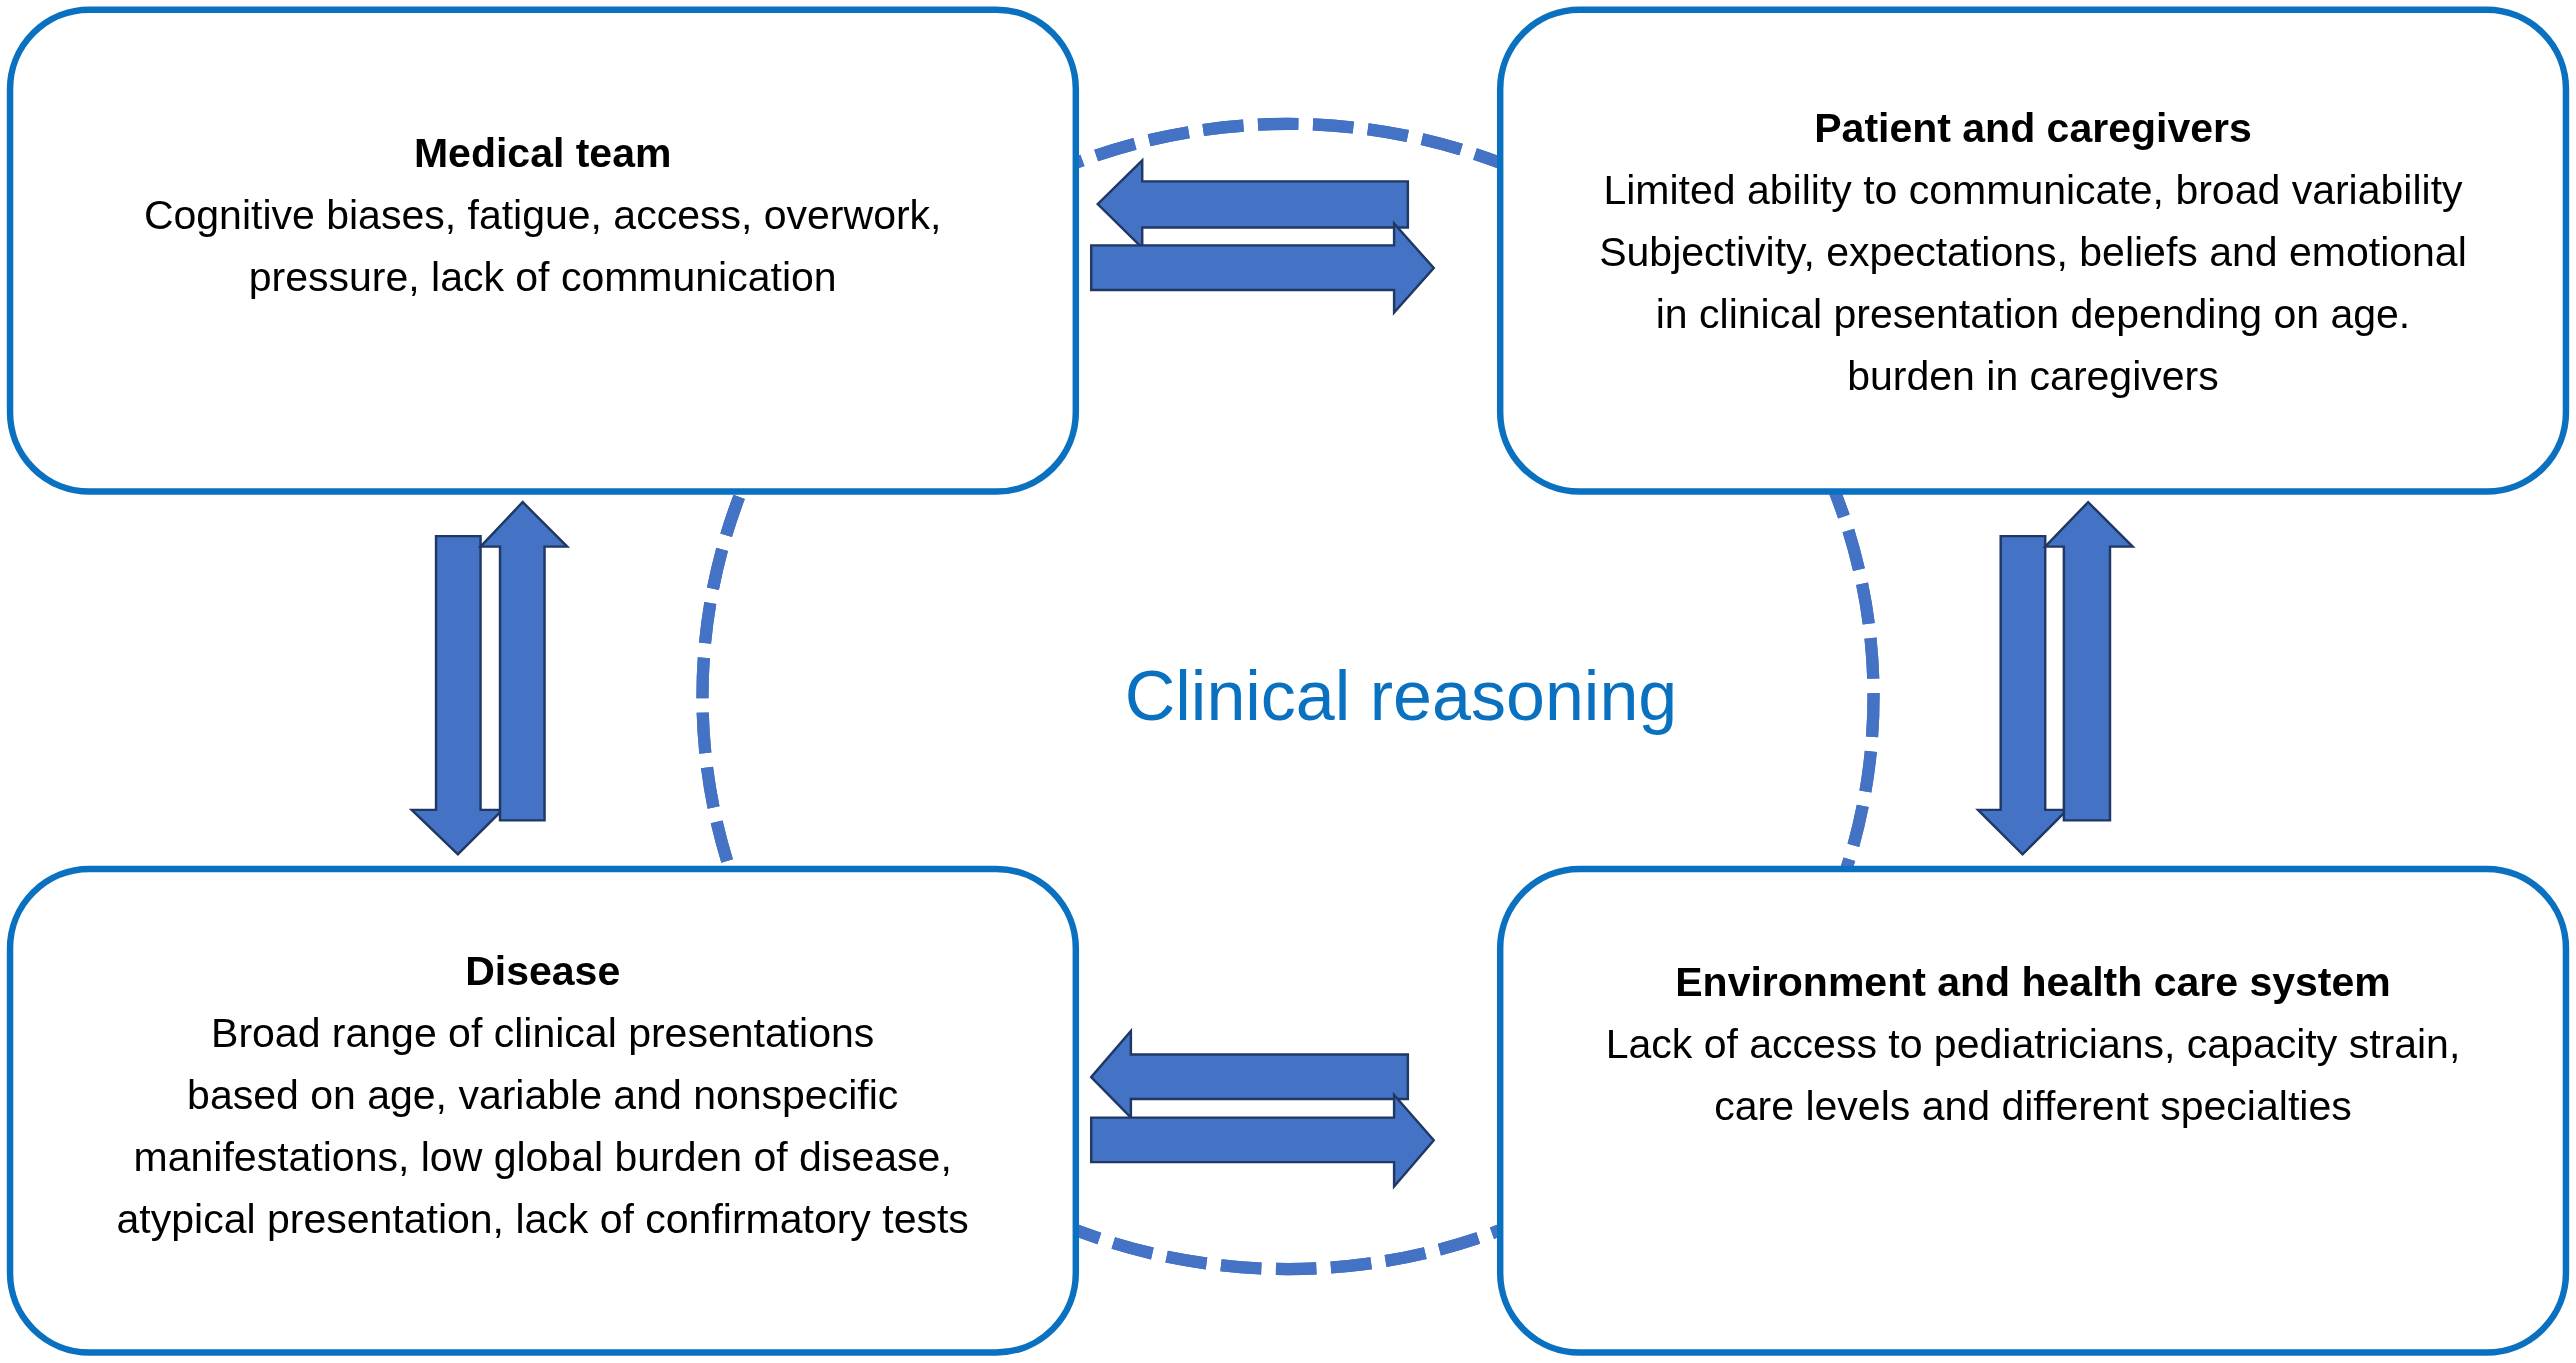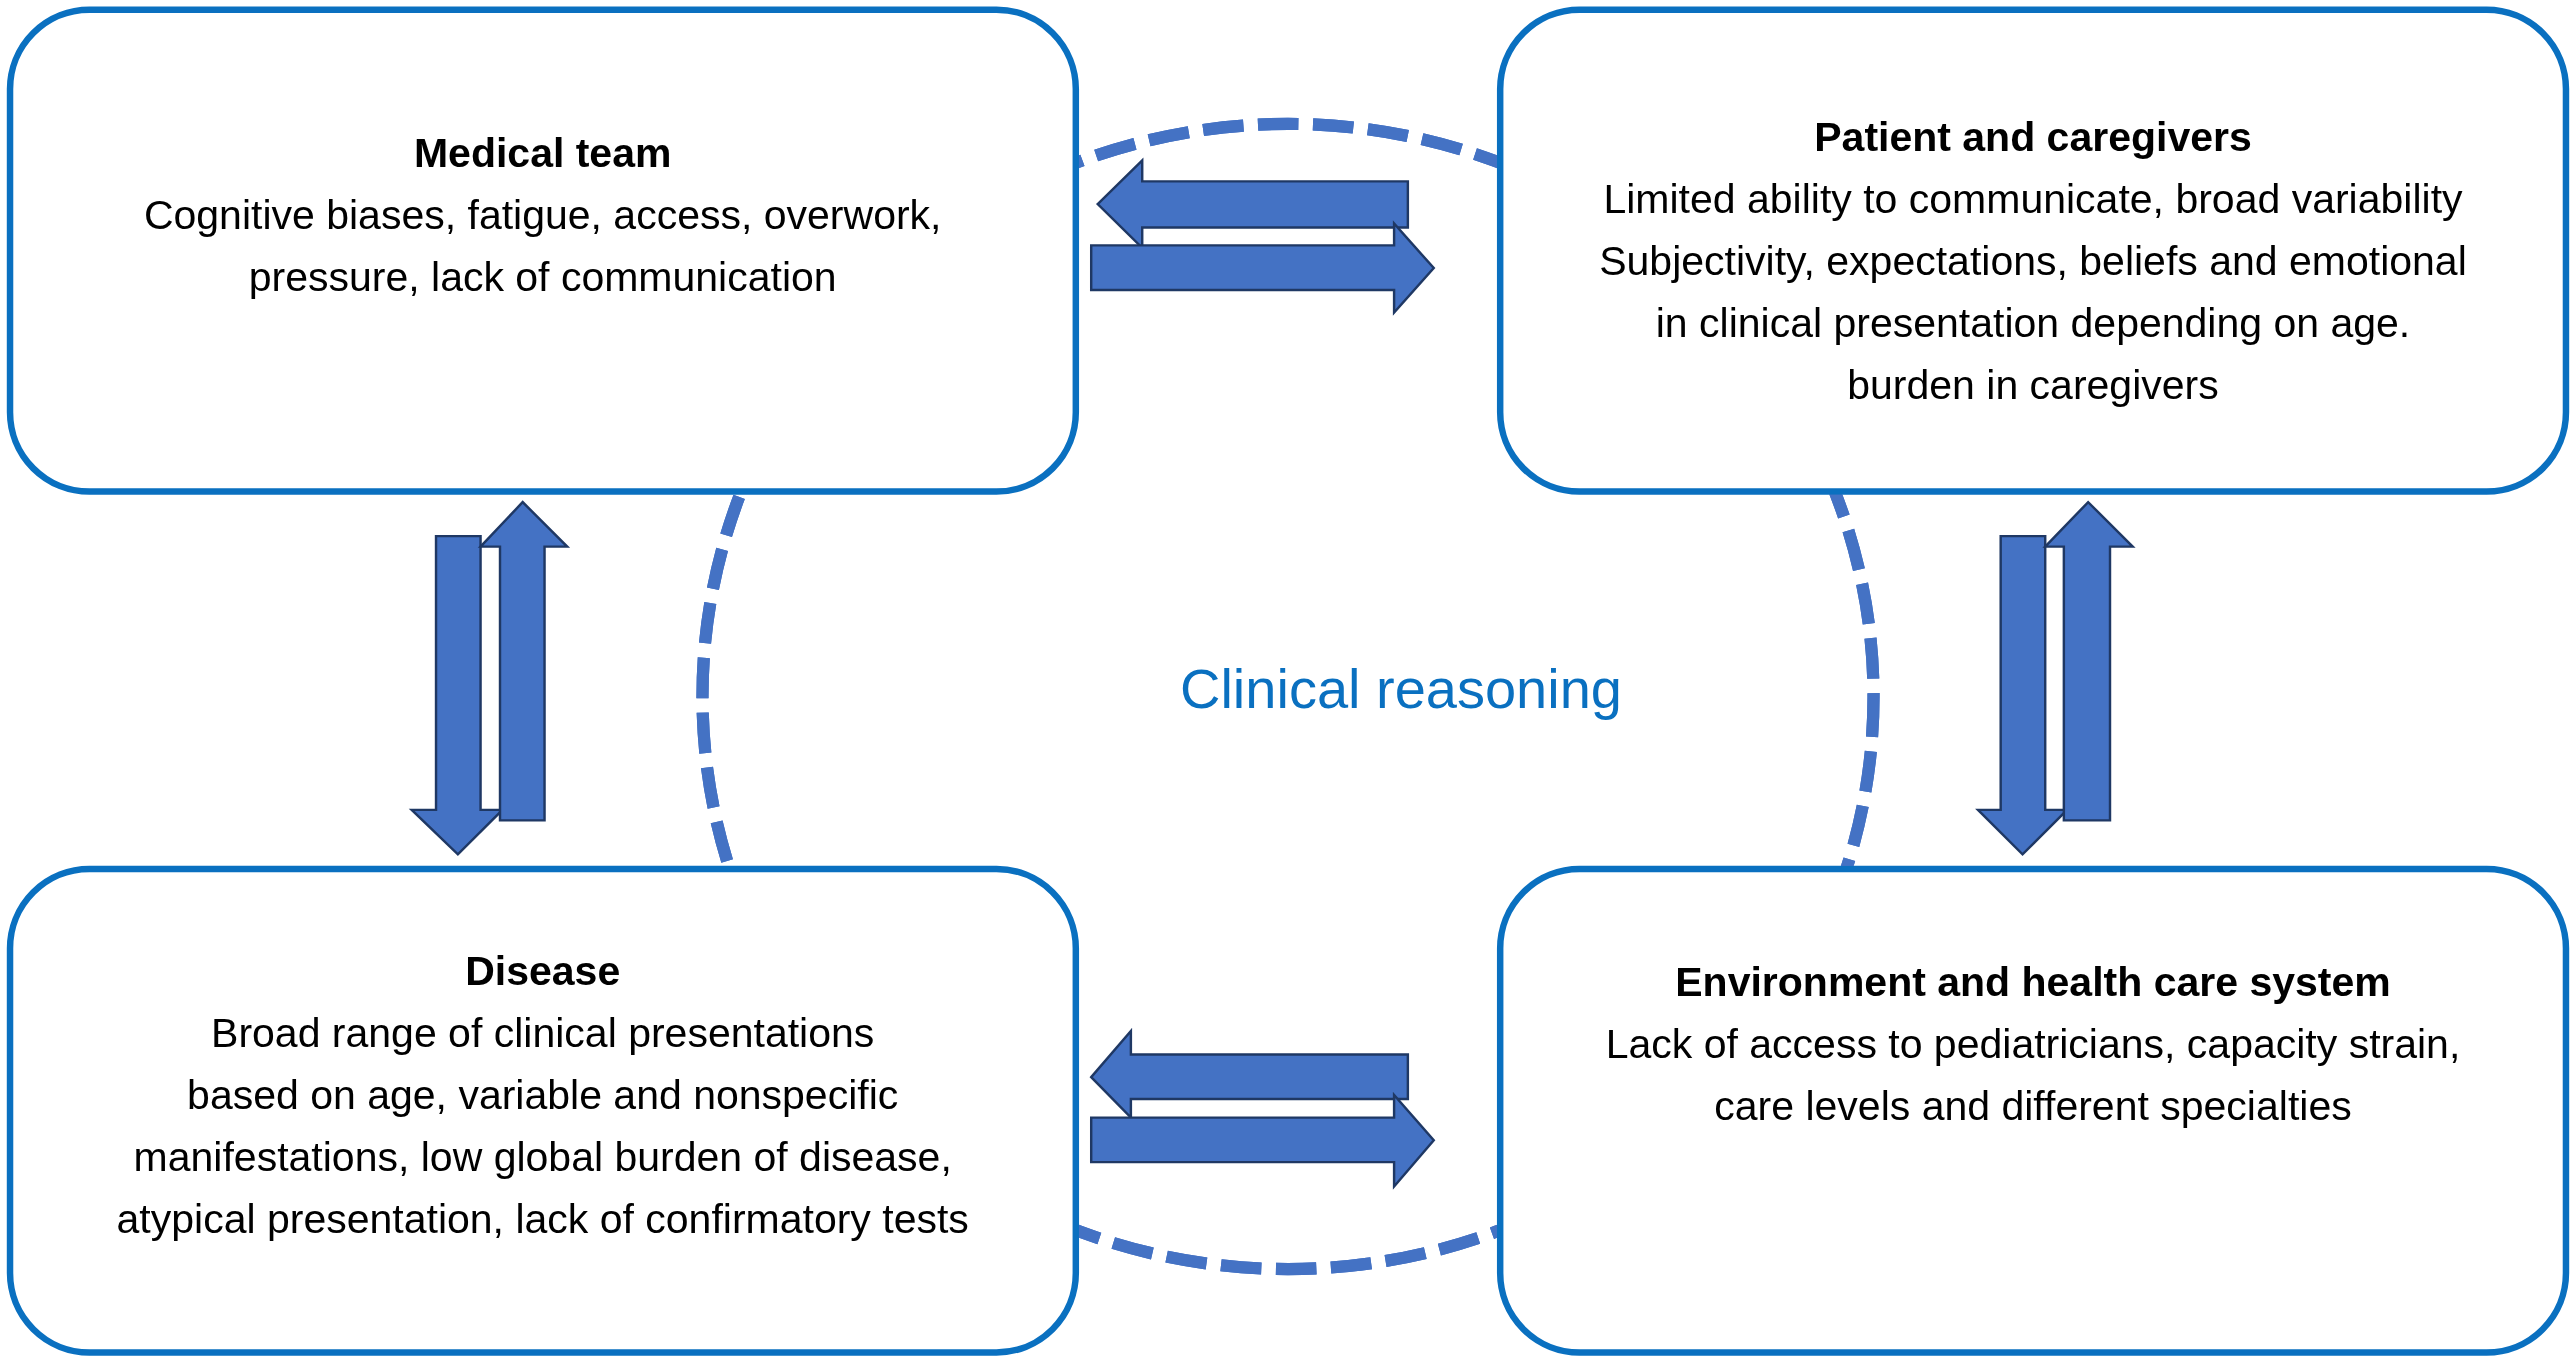--- a/index.html
+++ b/index.html
@@ -12,21 +12,21 @@
     text-align: center;
     font-size: 41px;
     line-height: 62px;
     white-space: nowrap;
   }
   .box-text .title { font-weight: bold; display: block; }
   .box-text .line { display: block; }
   .center-label {
     position: absolute;
     font-family: "Liberation Sans", sans-serif;
-    font-size: 56px;
+    font-size: 70px;
     white-space: nowrap;
     text-align: center;
   }
 </style>
 </head>
 <body>
 
 <svg id="stage" viewBox="0 0 3180 1683" width="2576" height="1363" xmlns="http://www.w3.org/2000/svg">
 
   <ellipse cx="1590" cy="860" rx="723" ry="707" fill="none" stroke="#4472c4" stroke-width="15" stroke-dasharray="50 18"></ellipse>
@@ -54,21 +54,21 @@
   <polygon points="2470,662 2525,662 2525,1000 2552,1000 2497,1055 2442,1000 2470,1000" fill="#4472c4" stroke="#1f3864" stroke-width="3" stroke-linejoin="miter"></polygon>
   <polygon points="2548,1013 2548,675 2525,675 2578,620 2633,675 2605,675 2605,1013" fill="#4472c4" stroke="#1f3864" stroke-width="3" stroke-linejoin="miter"></polygon>
 </svg>
 
 <div class="box-text" style="left:9.7px; width:1066px; top:122px;">
   <span class="title">Medical team</span>
   <span class="line">Cognitive biases, fatigue, access, overwork,</span>
   <span class="line">pressure, lack of communication</span>
 </div>
 
-<div class="box-text" style="left:1500px; width:1066px; top:106px;">
+<div class="box-text" style="left:1500px; width:1066px; top:97px;">
   <span class="title">Patient and caregivers</span>
   <span class="line">Limited ability to communicate, broad variability</span>
   <span class="line">Subjectivity, expectations, beliefs and emotional</span>
   <span class="line">in clinical presentation depending on age.</span>
   <span class="line">burden in caregivers</span>
 </div>
 
 <div class="box-text" style="left:9.7px; width:1066px; top:940px;text-align:center;">
   <span class="title">Disease</span>
   <span class="line">Broad range of clinical presentations</span>

